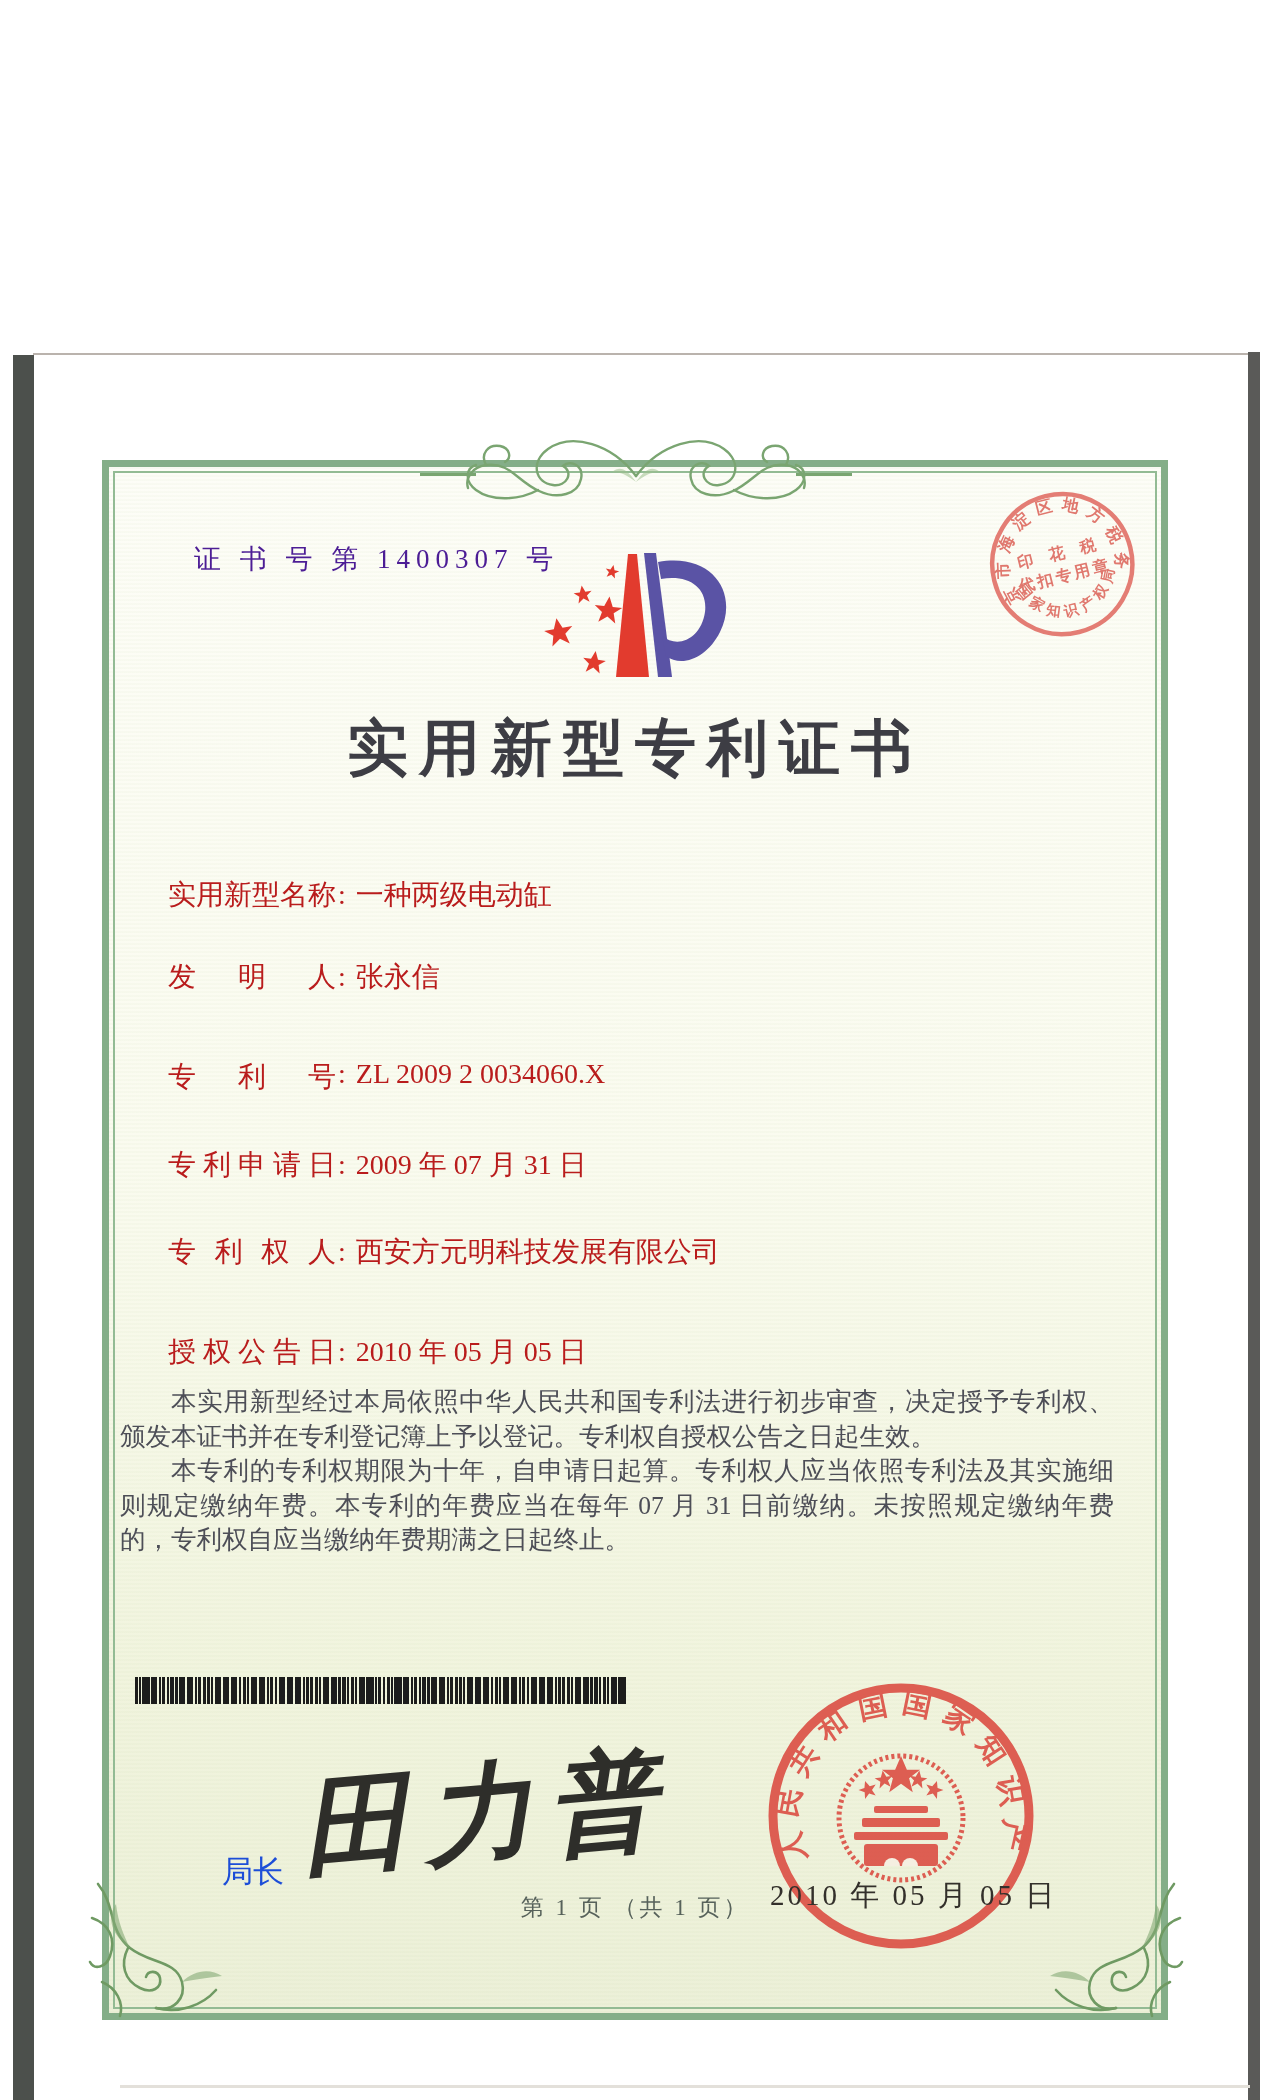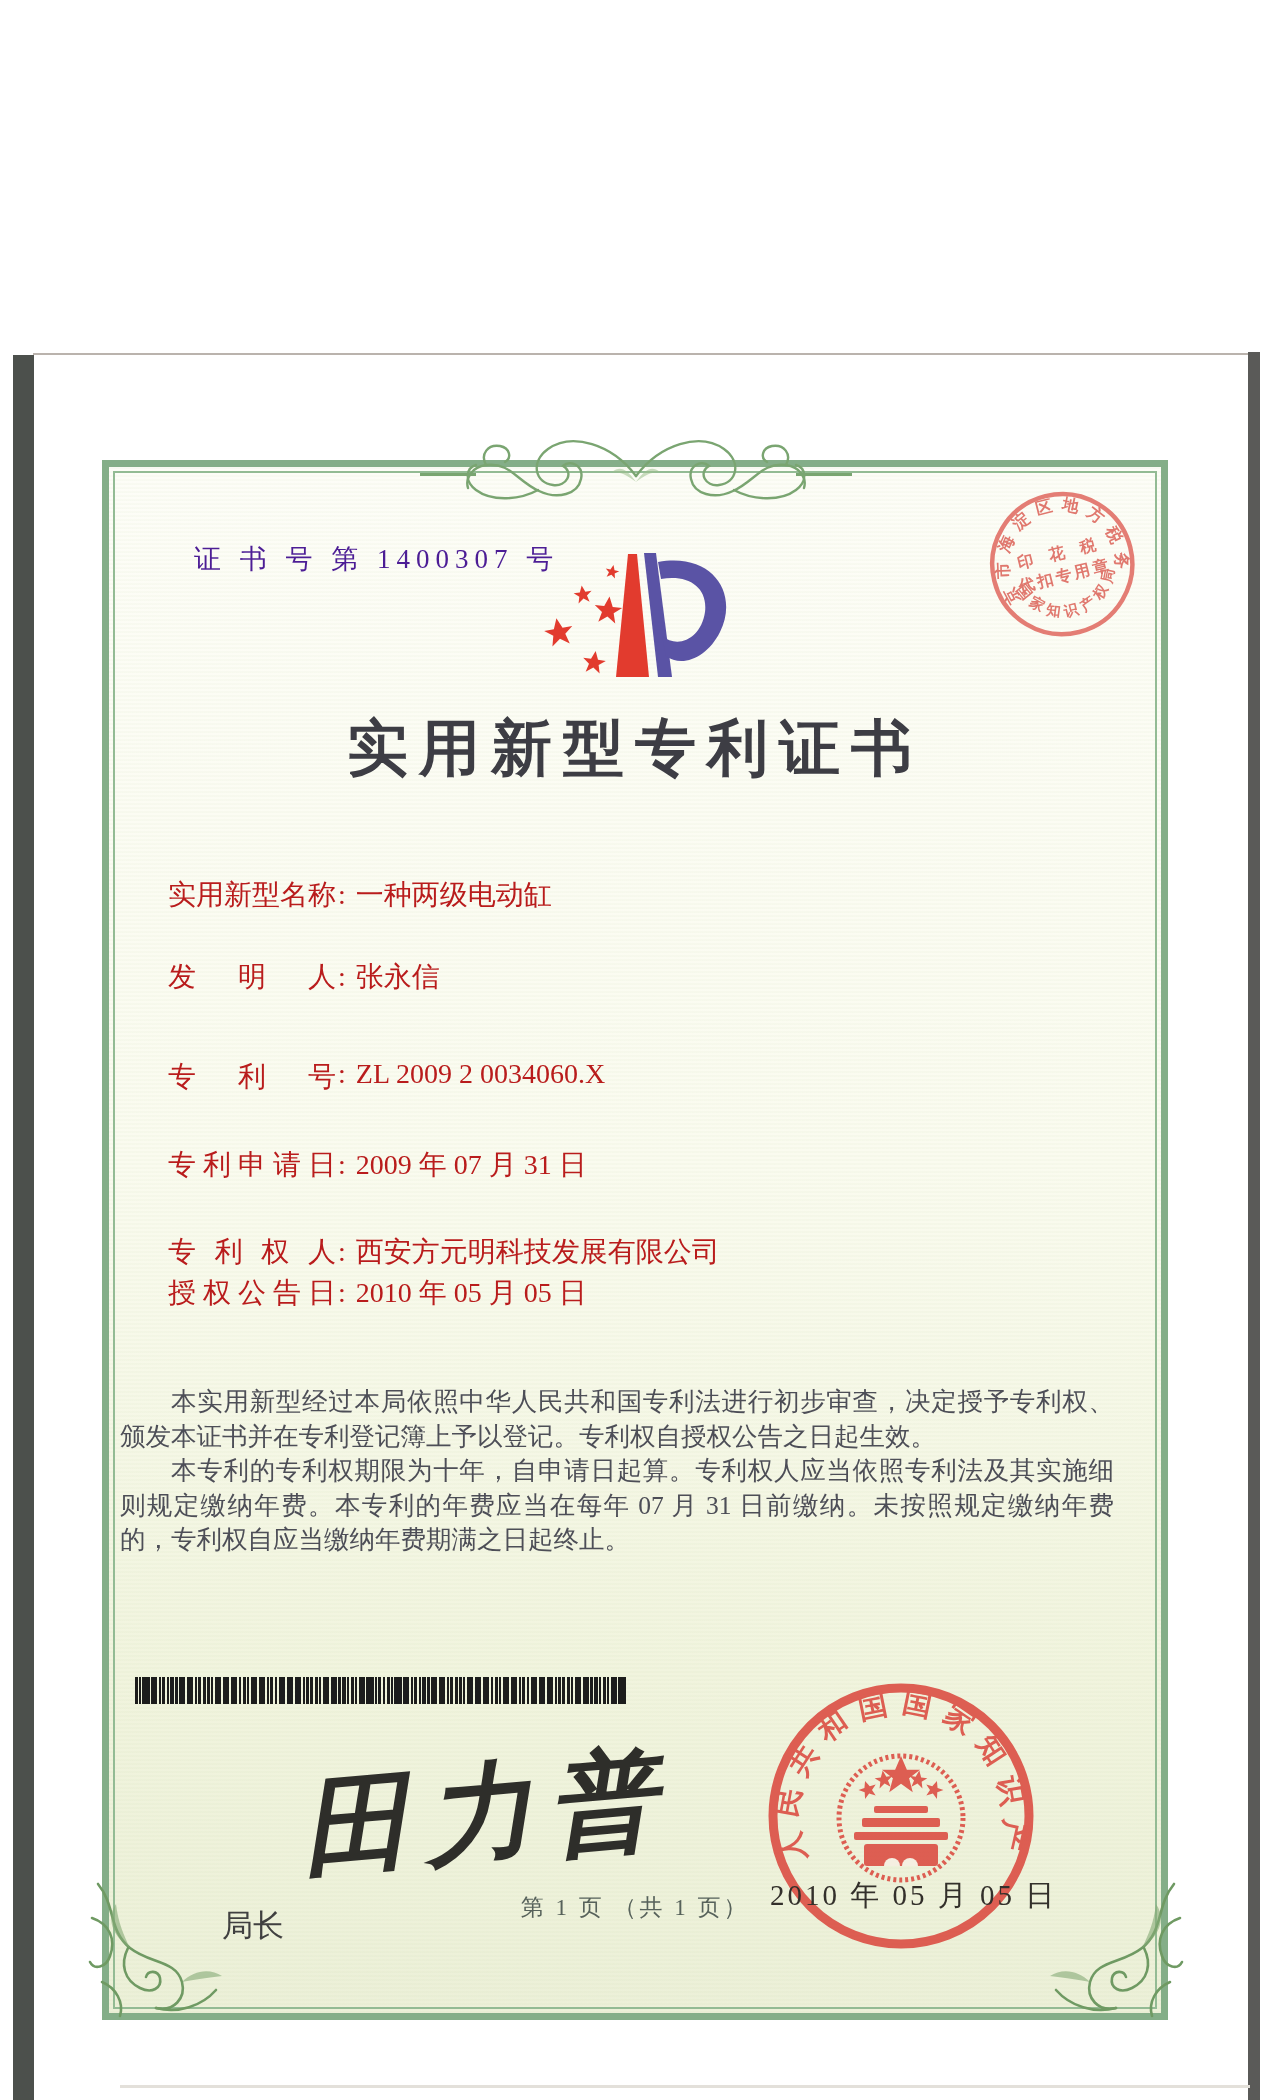--- a/index.html
+++ b/index.html
@@ -38,37 +38,37 @@
     position:absolute;left:102px;top:708px;width:1066px;text-align:center;
     font-size:61px;font-weight:700;letter-spacing:11px;color:#3d3d44;
   }
   
   .field{
     position:absolute;left:168px;font-size:28px;color:#b91c1c;white-space:nowrap;
   }
   .f-label{display:inline-block;width:168px;text-align:justify;text-align-last:justify;vertical-align:top;}
   .f-colon{display:inline-block;margin:0 10px 0 2px;}
   .f1{top:876px;} .f2{top:922px;margin-top:36px;} .f3{top:1058px;}
-  .f4{top:1146px;} .f5{top:1233px;} .f6{top:1274px;}
+  .f4{top:1146px;} .f5{top:1233px;} .f6{top:1333px;}
   
   .body-text{
     position:absolute;left:120px;top:1385px;width:994px;
     font-size:25.5px;line-height:34.5px;color:#4d4e57;text-align:justify;
   }
   .body-text p{margin:0;text-indent:2em;}
   
   .barcode{
     position:absolute;left:135px;top:1677px;width:492px;height:27px;
     background:
       repeating-linear-gradient(90deg,#1c1c1c 0 2px,rgba(0,0,0,0) 2px 4px),
       repeating-linear-gradient(90deg,#1c1c1c 0 3px,rgba(0,0,0,0) 3px 9px),
       repeating-linear-gradient(90deg,#1c1c1c 0 1px,rgba(0,0,0,0) 1px 7px);
   }
   
-  .sig-label{position:absolute;left:222px;top:1905px;font-size:31px;color:#404040;
+  .sig-label{position:absolute;left:222px;top:1851px;font-size:31px;color:#1d4ed8;
     font-family:Liberation Mono, monospace;}
   .sig-name{
     position:absolute;left:300px;top:1742px;width:360px;
     font-size:108px;font-weight:700;font-style:italic;letter-spacing:16px;
     color:#2e2e2a;transform:rotate(-5deg);white-space:nowrap;
   }
   
   .tax-stamp{position:absolute;left:978px;top:482px;width:170px;height:170px;transform:rotate(-14deg);opacity:.92;}
   .office-seal{position:absolute;left:756px;top:1668px;width:290px;height:290px;opacity:.93;}
   .seal-date{

